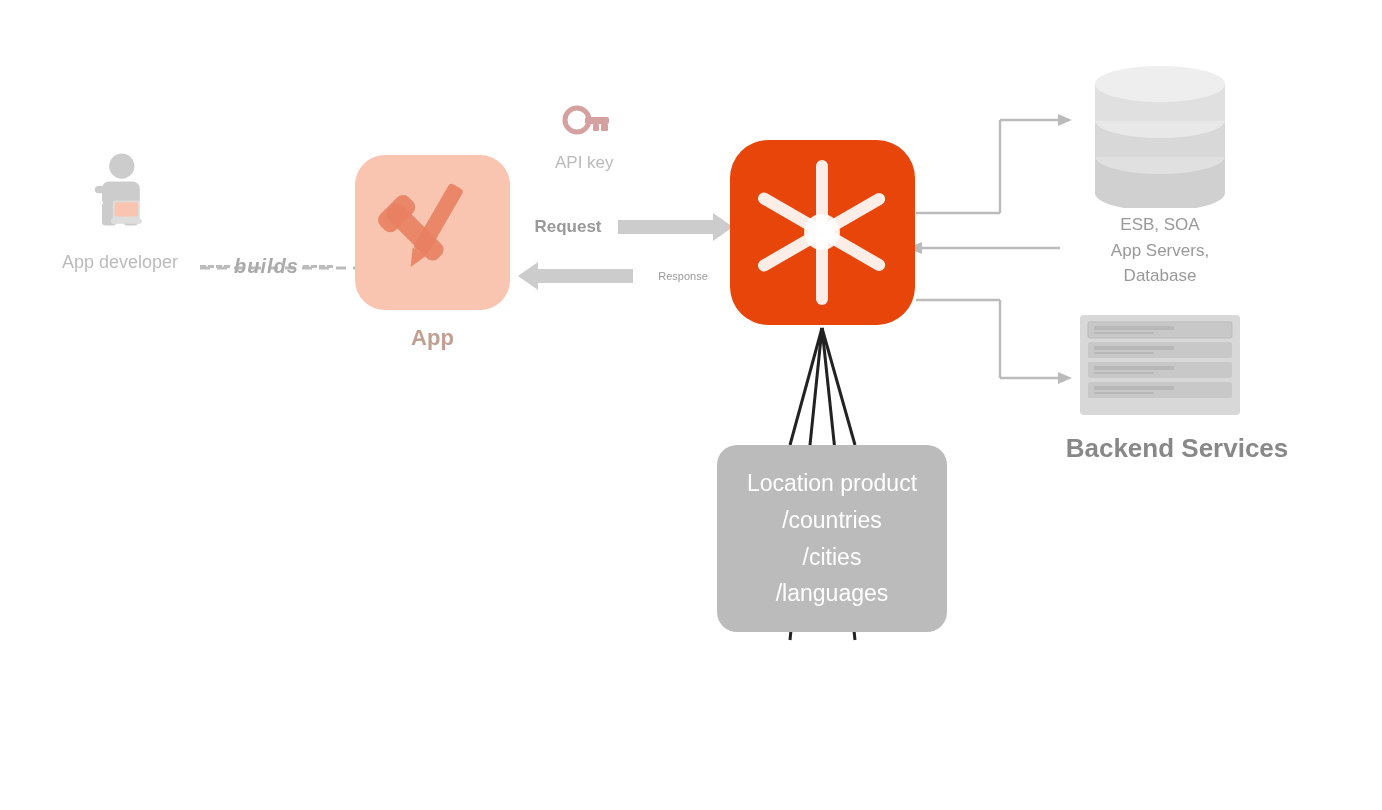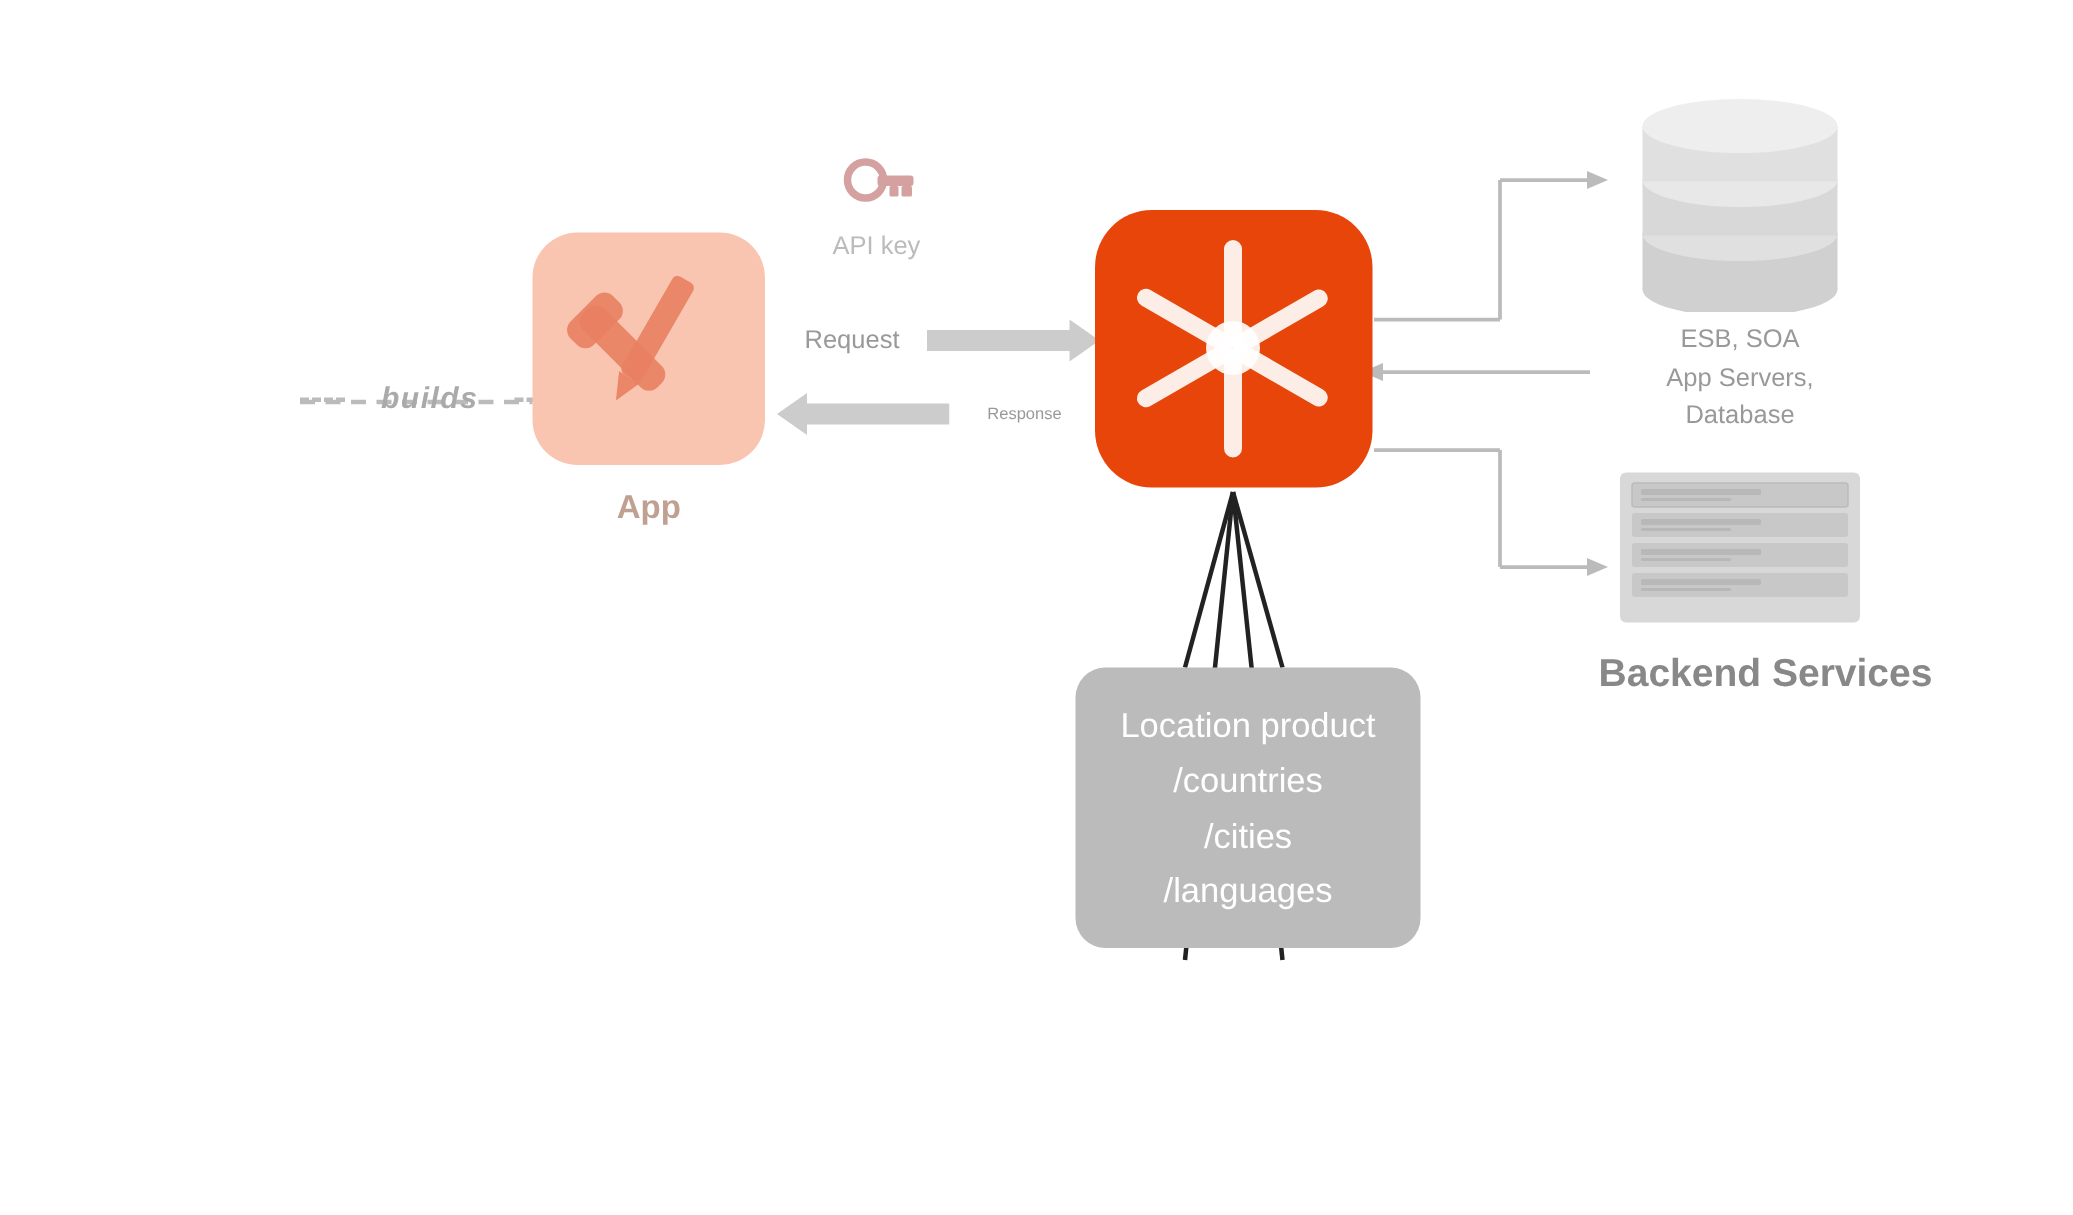--- a/index.html
+++ b/index.html
@@ -170,24 +170,44 @@
 
     <line x1="822" y1="328" x2="790" y2="445" stroke="#222" stroke-width="3"></line>
 
     <line x1="822" y1="328" x2="855" y2="445" stroke="#222" stroke-width="3"></line>
 
     <line x1="822" y1="328" x2="790" y2="640" stroke="#222" stroke-width="3"></line>
 
     <line x1="822" y1="328" x2="855" y2="640" stroke="#222" stroke-width="3"></line>
   </svg>
 
+  <div class="app-developer">
+    <svg class="person-icon" viewBox="0 0 80 100">
+
+      <circle cx="42" cy="18" r="14" fill="#ccc"></circle>
+
+      <rect x="20" y="35" width="42" height="28" rx="8" fill="#ccc"></rect>
+
+      <rect x="20" y="58" width="16" height="26" rx="4" fill="#ccc"></rect>
+      <rect x="44" y="58" width="16" height="26" rx="4" fill="#ccc"></rect>
+
+      <rect x="30" y="76" width="34" height="6" rx="2" fill="#ddd"></rect>
+
+      <rect x="32" y="56" width="30" height="22" rx="3" fill="#ddd"></rect>
+
+      <rect x="34" y="58" width="26" height="16" rx="2" fill="#f9c5b0"></rect>
+
+      <rect x="12" y="40" width="14" height="8" rx="4" fill="#ccc"></rect>
+    </svg>
+    <div class="app-developer-label">App developer</div>
+  </div>
 
   <div class="builds-container">
     <div class="dashed-line" style="width:30px"></div>
-    <span class="builds-text" style="margin:0 24px">builds</span>
+    <span class="builds-text" style="margin:0 4px">builds</span>
     <div class="dashed-line" style="width:30px"></div>
   </div>
 
   <div class="app-box">
     <svg viewBox="0 0 155 155" width="155" height="155">
 
       <g transform="rotate(-45 77 77)">
         <rect x="55" y="30" width="20" height="70" rx="8" fill="#e88060" opacity="0.9"></rect>
         <rect x="45" y="28" width="40" height="22" rx="8" fill="#e88060" opacity="0.9"></rect>
       </g>
@@ -204,21 +224,21 @@
     <svg width="55" height="45" viewBox="0 0 55 45">
       <circle cx="20" cy="20" r="12" fill="none" stroke="#d4a0a0" stroke-width="5"></circle>
       <rect x="28" y="17" width="24" height="7" rx="2" fill="#d4a0a0"></rect>
       <rect x="44" y="24" width="7" height="7" rx="1" fill="#d4a0a0"></rect>
       <rect x="36" y="24" width="6" height="7" rx="1" fill="#d4a0a0"></rect>
     </svg>
     <div class="api-key-label">API key</div>
   </div>
 
   <div style="position:absolute; left:518px; top:213px; display:flex; align-items:center;">
-    <span style="color:#999; font-size:17px; width:100px; text-align:center;">Request</span>
+    <span style="color:#999; font-size:17px; width:100px; text-align:center;font-weight:bold;">Request</span>
     <svg width="115" height="28" viewBox="0 0 115 28">
       <polygon points="0,7 95,7 95,0 115,14 95,28 95,21 0,21" fill="#ccc"></polygon>
     </svg>
   </div>
 
   <div style="position:absolute; left:518px; top:262px; display:flex; align-items:center;">
     <svg width="115" height="28" viewBox="0 0 115 28">
       <polygon points="115,7 20,7 20,0 0,14 20,28 20,21 115,21" fill="#ccc"></polygon>
     </svg>
     <span style="color:#999; font-size:11px; width:100px; text-align:center;">Response</span>

